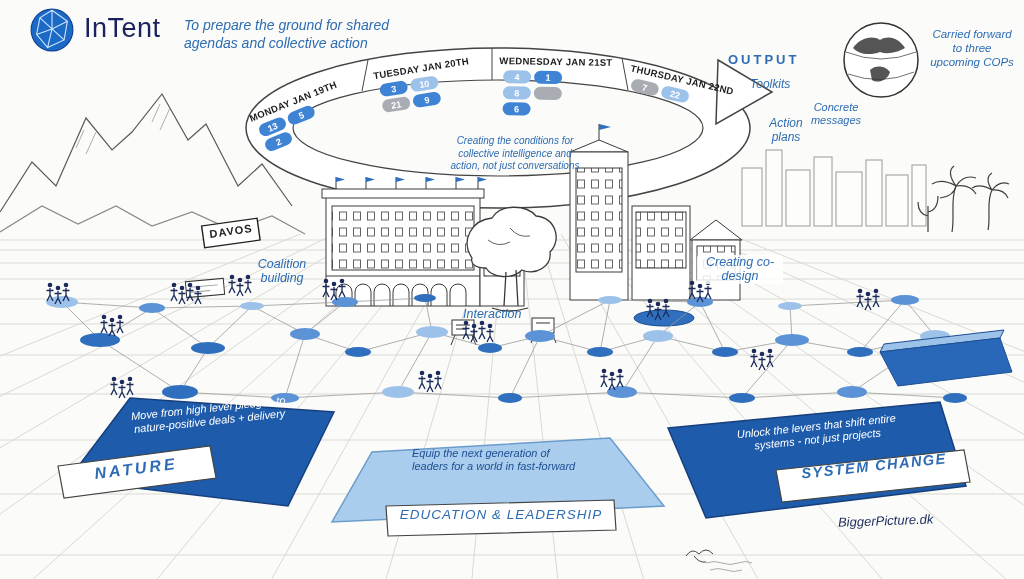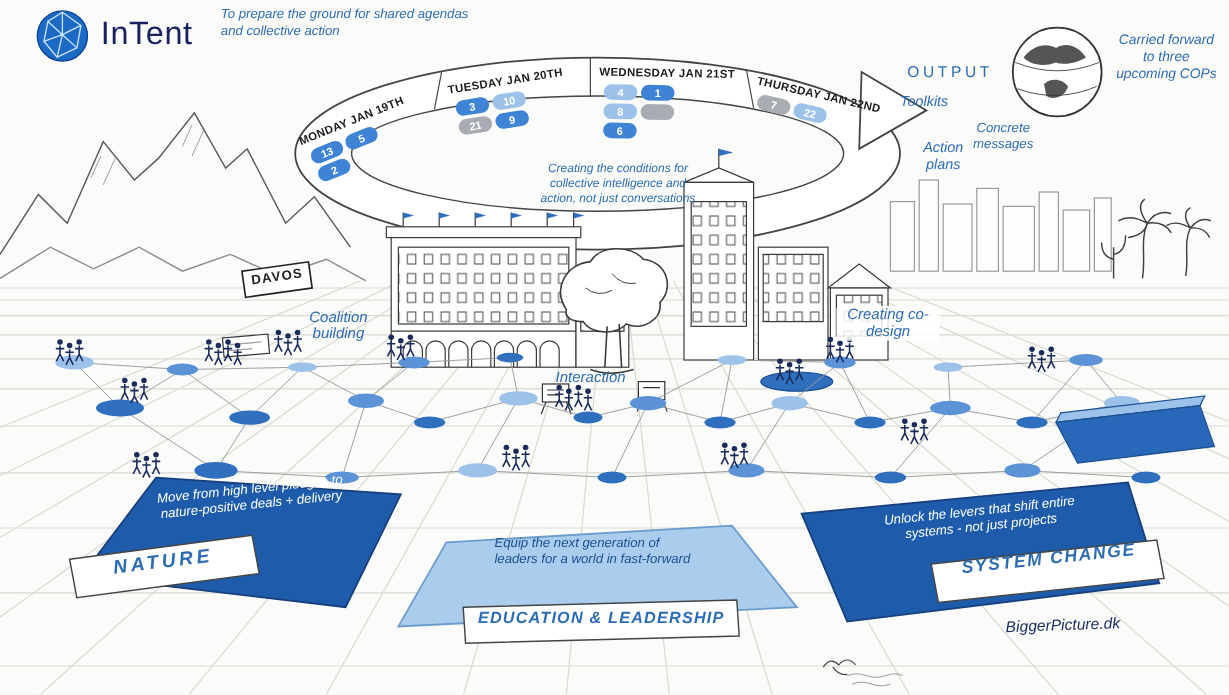--- a/index.html
+++ b/index.html
@@ -4,55 +4,55 @@
 <style>
   html,body{margin:0;padding:0;background:#e9e9e7}
   #stage{position:relative;width:1024px;height:579px;background:#fbfbf9;overflow:hidden;
          font-family:"Liberation Sans",sans-serif}
   #illustration{position:absolute;left:0;top:0}
   .t{position:absolute;color:#2d6cb3;z-index:5}
   .hand{font-style:italic}
   
   #logo{position:absolute;left:30px;top:8px;z-index:6}
   #brand-name{left:84px;top:13px;font-size:27px;font-weight:normal;color:#19225f;letter-spacing:.5px;font-style:normal}
-  #tagline{left:184px;top:5px;width:214px;font-size:11px;line-height:1.3}
+  #tagline{left:184px;top:16px;width:214px;font-size:14px;line-height:1.3}
   
   .day{position:absolute;transform-origin:0 50%;z-index:5}
   .dlabel{font-size:9.5px;font-weight:bold;color:#1b1b1b;letter-spacing:.3px;white-space:nowrap}
   .pills{display:flex;flex-wrap:wrap;gap:3px;margin-top:4px;margin-left:4px;width:74px}
   .pill{display:inline-flex;align-items:center;justify-content:center;min-width:22px;height:13px;
         padding:0 3px;border-radius:7px;color:#fff;font-size:9px;font-weight:bold}
   .pill-dark{background:#3f84d4}
   .pill-light{background:#9cc2ea}
   .pill-gray{background:#a9adb3}
   #day-0{left:256px;top:112px;transform:rotate(-22deg)}
   #day-1{left:376px;top:70px;transform:rotate(-9deg)}
   #day-2{left:499px;top:55px;transform:rotate(1deg)}
   #day-3{left:629px;top:62px;transform:rotate(13deg)}
   
-  #output-title{left:756px;top:52px;font-size:13px;font-weight:normal;letter-spacing:3px}
+  #output-title{left:728px;top:52px;font-size:13px;font-weight:bold;letter-spacing:3px}
   #out-toolkits{left:750px;top:77px;font-size:12px}
   #out-concrete{left:797px;top:101px;width:78px;font-size:11px;text-align:center;line-height:1.15}
   #out-action{left:760px;top:117px;width:52px;font-size:12px;text-align:center;line-height:1.15}
   #carried{left:926px;top:28px;width:92px;font-size:11.5px;text-align:center;line-height:1.2}
   
   #center-note{left:449px;top:135px;width:132px;font-size:10px;text-align:center;line-height:1.25}
   #davos{left:206px;top:225px;width:50px;font-size:11px;font-weight:bold;color:#222;text-align:center;
          transform:rotate(-8deg);letter-spacing:1px}
   #coalition{left:244px;top:257px;width:76px;font-size:12.5px;text-align:center;line-height:1.15}
   #interaction{left:463px;top:307px;font-size:12.5px}
   #framework{left:697px;top:255px;width:86px;font-size:12.5px;text-align:center;line-height:1.15;
              background:rgba(255,255,255,.85);border-radius:3px}
   
   #nature-note{left:128px;top:402px;width:162px;font-size:11px;color:#fff;text-align:center;
                transform:rotate(-6deg);line-height:1.2}
   #nature-title{left:66px;top:460px;width:140px;font-size:16px;font-weight:bold;color:#2d6cb3;
                 letter-spacing:3px;transform:rotate(-7deg);text-align:center}
   #edu-note{left:412px;top:447px;width:172px;font-size:11px;color:#1c4e92;line-height:1.2}
-  #edu-title{left:392px;top:507px;width:218px;font-size:13.5px;font-weight:bold;color:#2d6cb3;
+  #edu-title{left:392px;top:507px;width:218px;font-size:13.5px;font-weight:normal;color:#2d6cb3;
              letter-spacing:1px;text-align:center}
   #system-note{left:716px;top:420px;width:202px;font-size:11px;color:#fff;text-align:center;
                transform:rotate(-6deg);line-height:1.2}
   #system-title{left:788px;top:458px;width:172px;font-size:14.5px;font-weight:bold;color:#2d6cb3;
                 letter-spacing:1.5px;transform:rotate(-6deg);text-align:center}
   #credit{left:838px;top:512px;width:160px;font-size:13px;color:#1a2a5a;transform:rotate(-2deg)}
 </style>
 </head>
 <body>
 

